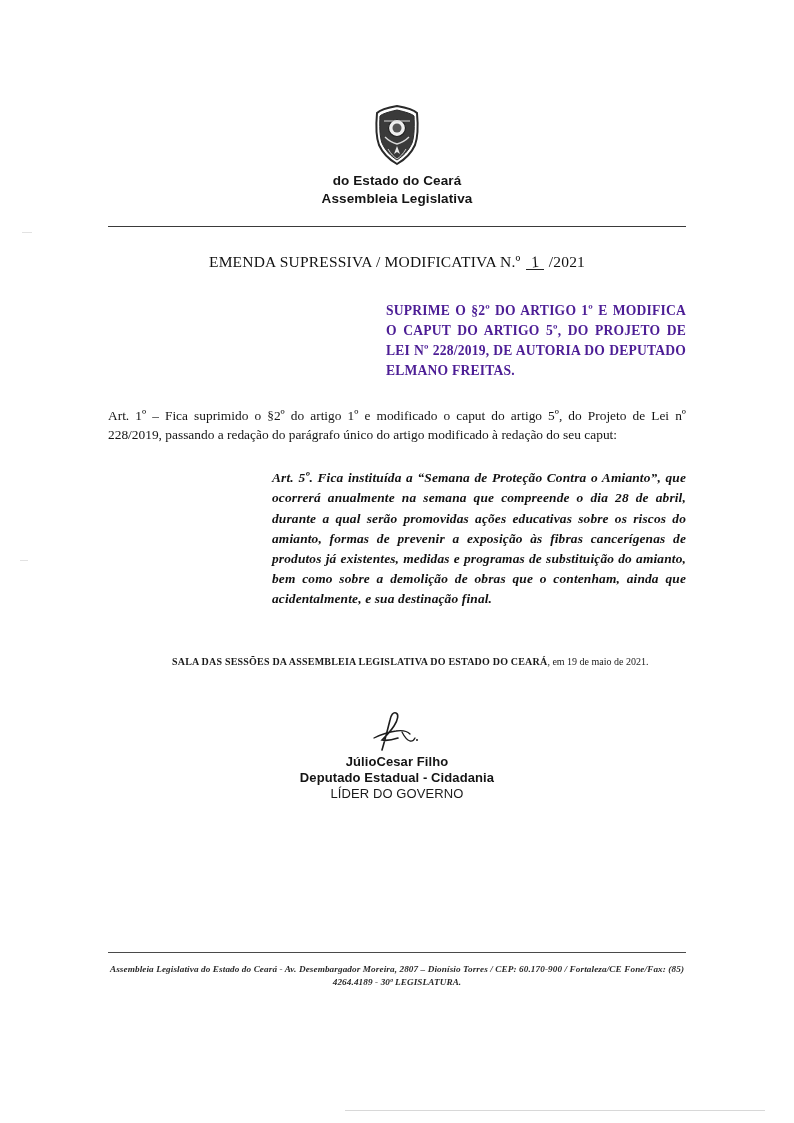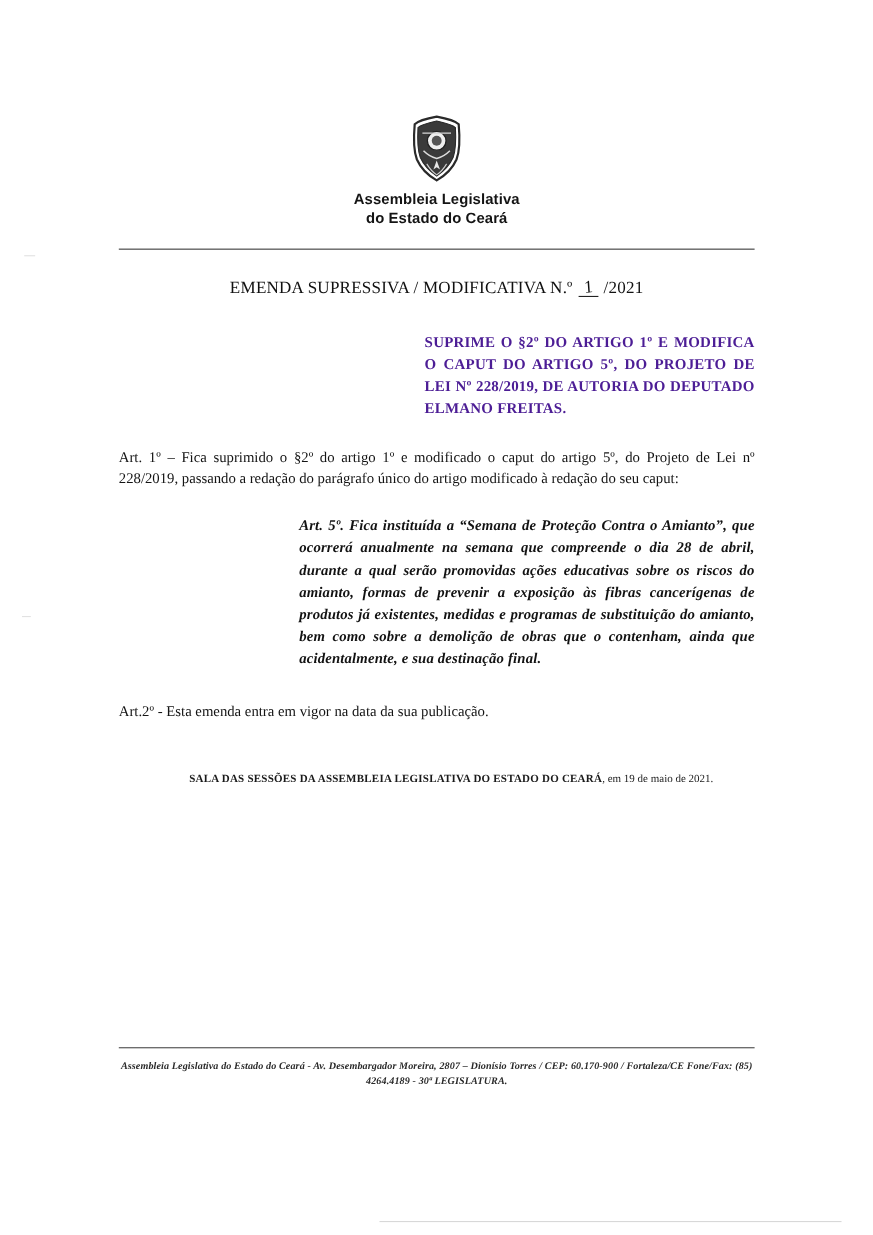--- a/index.html
+++ b/index.html
@@ -230,22 +230,22 @@
         <path d="M27 6 C18 8 12 10 10 12 C9.5 21 9.5 32 12 39 C15.5 47 21 52 27 56 C33 52 38.5 47 42 39 C44.5 32 44.5 21 44 12 C42 10 36 8 27 6 Z" fill="#3a3a3a" stroke="#2a2a2a" stroke-width="1"></path>
         <circle cx="27" cy="24" r="8.5" fill="#efefef" stroke="#222" stroke-width="1.2"></circle>
         <circle cx="27" cy="24" r="4.5" fill="#555"></circle>
         <path d="M14 17 L40 17" stroke="#d9d9d9" stroke-width="1"></path>
         <path d="M15 33 C19 37 23 39 27 40 C31 39 35 37 39 33" stroke="#dcdcdc" stroke-width="1.4" fill="none"></path>
         <path d="M27 42 L24 50 L27 48 L30 50 Z" fill="#e8e8e8"></path>
         <path d="M18 45 C21 50 24 53 27 55 C30 53 33 50 36 45" stroke="#cfcfcf" stroke-width="1" fill="none"></path>
       </svg>
     </div>
     <div class="header-title">
+      <div>do Estado do Ceará</div>
       <div>Assembleia Legislativa</div>
-      <div>do Estado do Ceará</div>
     </div>
     <div class="header-rule"></div>
   </div>
 
   <div class="content">
 
     <div class="doc-title">
       <span>EMENDA SUPRESSIVA / MODIFICATIVA N.º</span>
       <span class="num-hand">
         <span class="hand-num">1</span>
@@ -254,26 +254,38 @@
       <span>/2021</span>
     </div>
 
 
     <div class="summary-block">SUPRIME O §2º DO ARTIGO 1º E MODIFICA O CAPUT DO ARTIGO 5º, DO PROJETO DE LEI Nº 228/2019, DE AUTORIA DO DEPUTADO ELMANO FREITAS.</div>
 
     <div class="para para-art1">Art. 1º – Fica suprimido o §2º do artigo 1º e modificado o caput do artigo 5º, do Projeto de Lei nº 228/2019, passando a redação do parágrafo único do artigo modificado à redação do seu caput:</div>
 
     <div class="quote-block">Art. 5º. Fica instituída a “Semana de Proteção Contra o Amianto”, que ocorrerá anualmente na semana que compreende o dia 28 de abril, durante a qual serão promovidas ações educativas sobre os riscos do amianto, formas de prevenir a exposição às fibras cancerígenas de produtos já existentes, medidas e programas de substituição do amianto, bem como sobre a demolição de obras que o contenham, ainda que acidentalmente, e sua destinação final.</div>
 
-    <div class="para para-art2">Art.2º - Esta emenda entra em vigor na data da sua publicação.</div>
 
     <div class="closing">
       <span class="indent"></span><span class="caps">SALA DAS SESSÕES DA ASSEMBLEIA LEGISLATIVA DO ESTADO DO CEARÁ</span><span>, em 19 de maio de 2021.</span>
     </div>
 
+    <div class="signature">
+      <div class="sig-mark">
+        <svg width="90" height="42" viewBox="0 0 90 42" aria-hidden="true">
+          <path d="M30 40 C33 30 36 18 38 10 C39 5 41 2 44 3 C47 4 46 10 42 16 C38 22 33 27 30 30 C34 31 40 30 46 28" fill="none" stroke="#1d1d1d" stroke-width="1.6" stroke-linecap="round"></path>
+          <path d="M22 28 C28 25 36 22 44 21 C50 20 55 21 58 24" fill="none" stroke="#1d1d1d" stroke-width="1.3" stroke-linecap="round"></path>
+          <path d="M50 22 C52 26 55 30 58 31 C60 31.5 62 30 63 28" fill="none" stroke="#1d1d1d" stroke-width="1.3" stroke-linecap="round"></path>
+          <circle cx="65" cy="30" r="1" fill="#1d1d1d"></circle>
+        </svg>
+      </div>
+      <div class="sig-name">JúlioCesar Filho</div>
+      <div class="sig-role">Deputado Estadual - Cidadania</div>
+      <div class="sig-sub">LÍDER DO GOVERNO</div>
+    </div>
   </div>
 
   <div class="footer">
     <div class="footer-rule"></div>
     <div class="footer-text">
       <div>Assembleia Legislativa do Estado do Ceará - Av. Desembargador Moreira, 2807 – Dionísio Torres / CEP: 60.170-900 / Fortaleza/CE  Fone/Fax: (85)</div>
       <div>4264.4189 - 30ª LEGISLATURA.</div>
     </div>
   </div>
 

